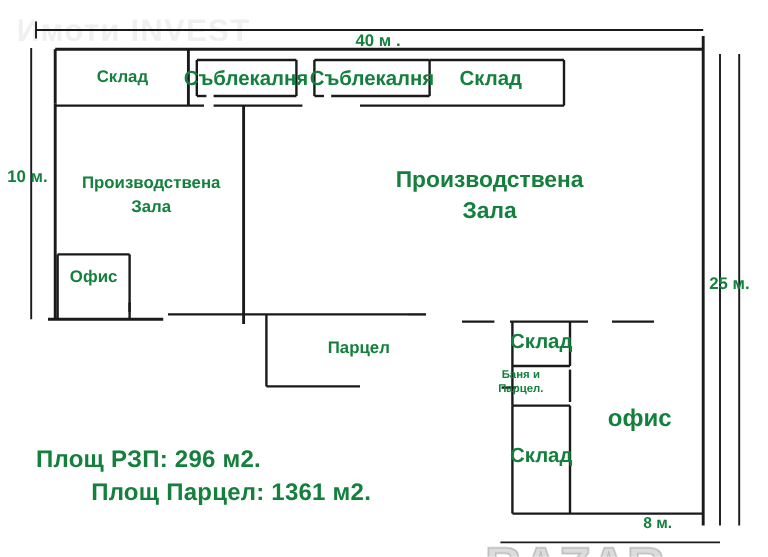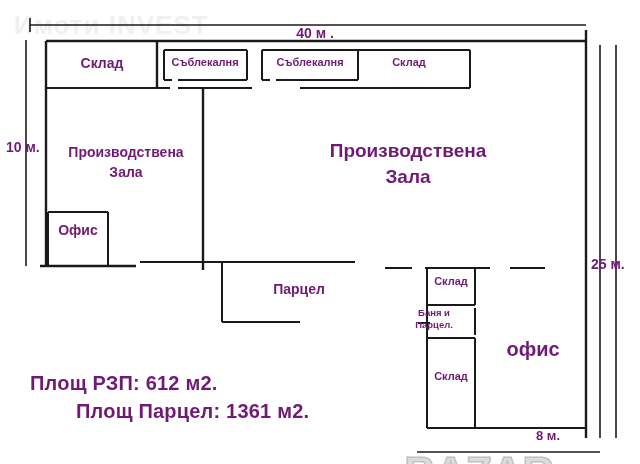--- a/index.html
+++ b/index.html
@@ -22,25 +22,25 @@
     position:absolute;left:404px;top:405px;
     font-family:"Liberation Sans","DejaVu Sans",sans-serif;
     font-size:44px;font-weight:900;letter-spacing:-1px;
     color:rgba(140,140,140,.30);
     -webkit-text-stroke:1.5px rgba(120,120,120,.35);
     white-space:nowrap;z-index:6;
     -webkit-user-select:none;user-select:none;margin-top:43px;
   }
 
   
-  .lbl{position:absolute;white-space:nowrap;z-index:4;color:#701a75;}
+  .lbl{position:absolute;white-space:nowrap;z-index:4;color:#15803d;}
   .lbl.c{transform:translateX(-50%);text-align:center;}
 
   .t-room      {font-size:14px;font-weight:700;}
-  .t-room-sm   {font-size:11px;font-weight:600;}
+  .t-room-sm   {font-size:17px;font-weight:600;}
   .t-room-xs   {font-size:9.5px;font-weight:600;line-height:12px;}
   .t-hall      {font-size:19px;font-weight:700;line-height:26px;text-align:center;}
   .t-hall-sm   {font-size:14px;font-weight:700;line-height:20px;text-align:center;}
   .t-ofis-big  {font-size:20px;font-weight:700;}
   .t-dim       {font-size:14px;font-weight:700;}
   .t-dim-sm    {font-size:13px;font-weight:700;}
   .t-area      {font-size:20px;font-weight:700;letter-spacing:.2px;}
 </style>
 </head>
 <body>
@@ -121,21 +121,21 @@
     <line x1="475" y1="338" x2="475" y2="428" stroke-width="2.0"></line>
     <line x1="427" y1="428" x2="520" y2="428" stroke-width="2.0"></line>
 
     <line x1="520" y1="428" x2="586" y2="428" stroke-width="2.0"></line>
 
   </g>
 </svg>
 
 <div class="lbl t-dim c" style="left:315px;top:25px;">40 м .</div>
 <div class="lbl t-dim" style="left:6px;top:139px;text-align:center;">10 м.</div>
-<div class="lbl t-dim" style="left:591px;top:256px;">25 м.</div>
+<div class="lbl t-dim" style="left:591px;top:228px;">25 м.</div>
 <div class="lbl t-dim-sm c" style="left:500px;top:428px;margin-left:48px;">8 м.</div>
 
 <div class="lbl t-room c" style="left:102px;top:55px;">Склад</div>
 <div class="lbl t-room-sm c" style="left:205px;top:56px;">Съблекалня</div>
 <div class="lbl t-room-sm c" style="left:310px;top:56px;">Съблекалня</div>
 <div class="lbl t-room-sm c" style="left:409px;top:56px;">Склад</div>
 
 <div class="lbl t-hall-sm c" style="left:126px;top:142px;">
   <span>Производствена</span><br>
   <span>Зала</span>
@@ -152,16 +152,16 @@
 
 <div class="lbl t-room-sm c" style="left:451px;top:275px;">Склад</div>
 <div class="lbl t-room-xs c" style="left:434px;top:307px;">
   <span>Баня и</span><br>
   <span>Парцел.</span>
 </div>
 <div class="lbl t-room-sm c" style="left:451px;top:370px;">Склад</div>
 
 <div class="lbl t-ofis-big c" style="left:533px;top:338px;">офис</div>
 
-<div class="lbl t-area" style="left:30px;top:372px;">Площ РЗП: 612 м2.</div>
+<div class="lbl t-area" style="left:30px;top:372px;">Площ РЗП: 296 м2.</div>
 <div class="lbl t-area" style="left:40px;top:400px;margin-left:36px;">Площ Парцел: 1361 м2.</div>
 
 <div class="wm-bazar">BAZAR</div>
 
 </body></html>

